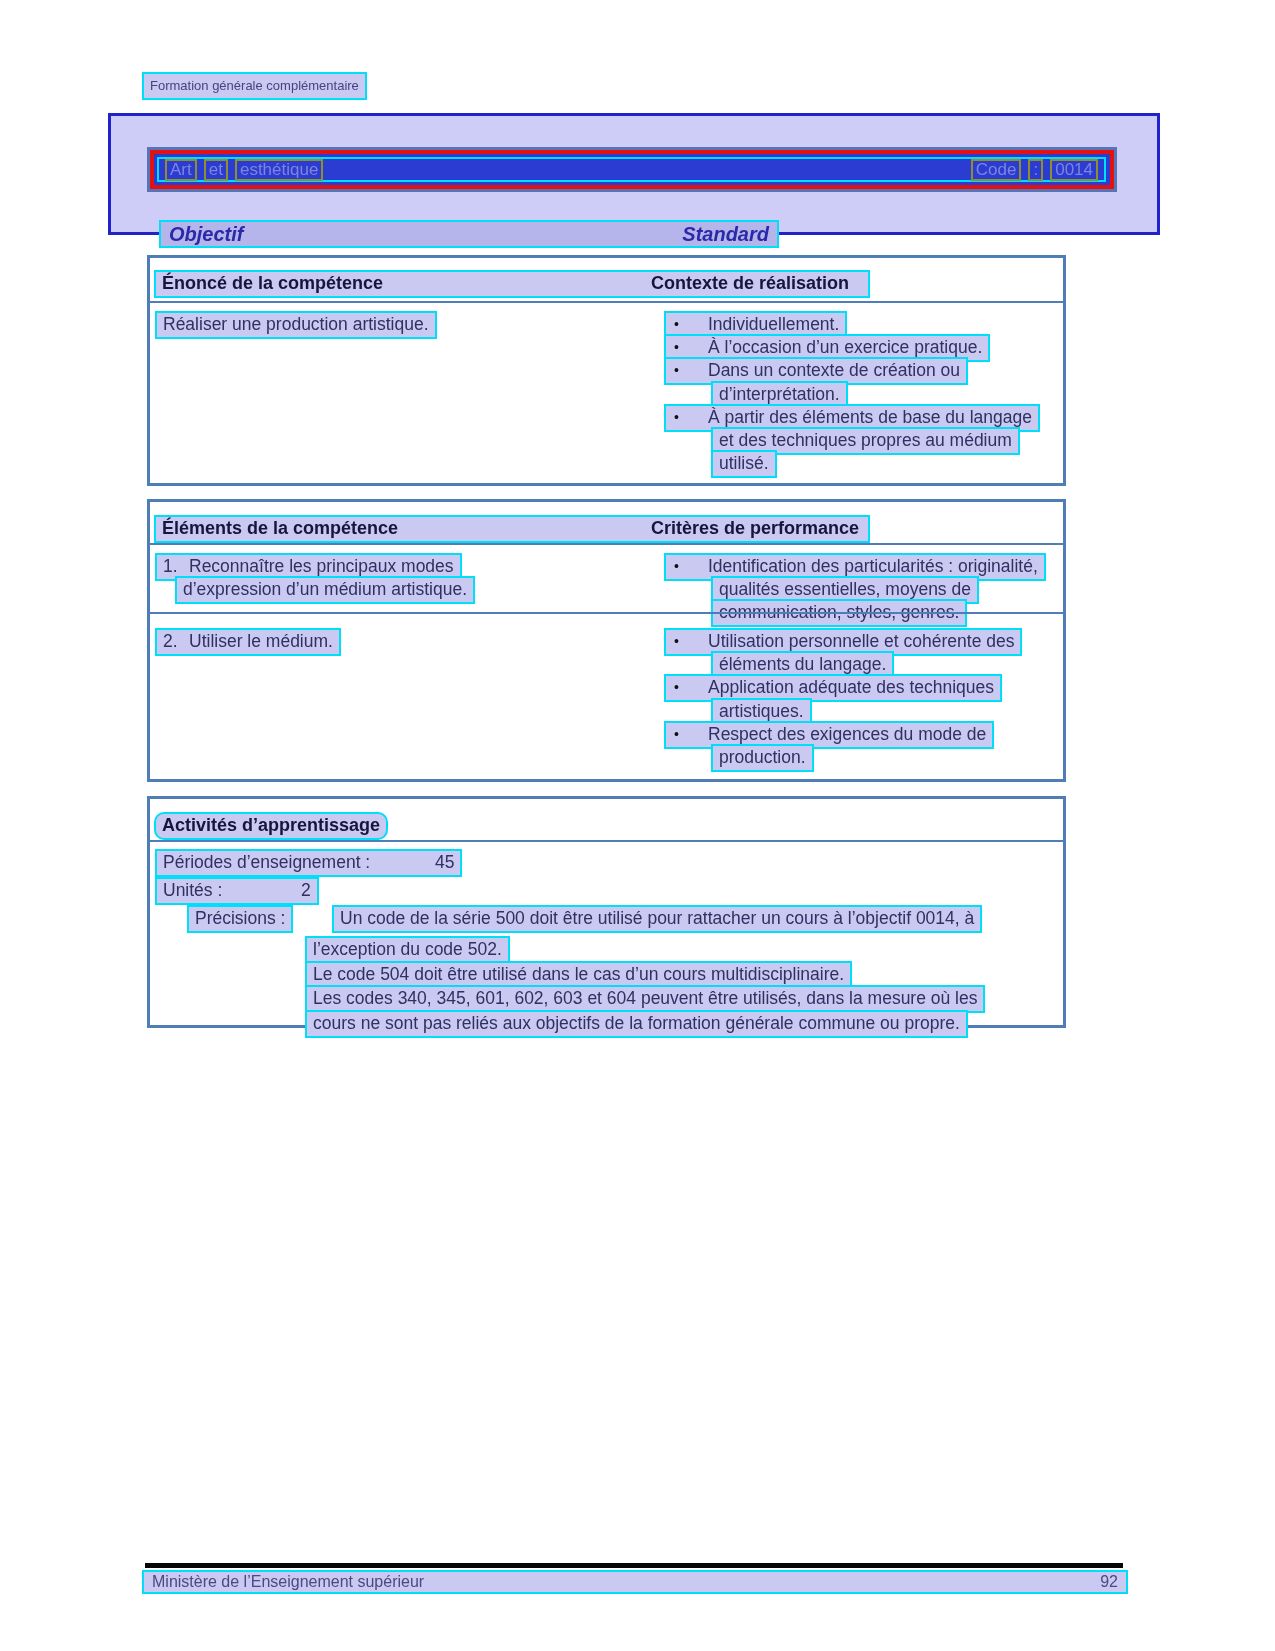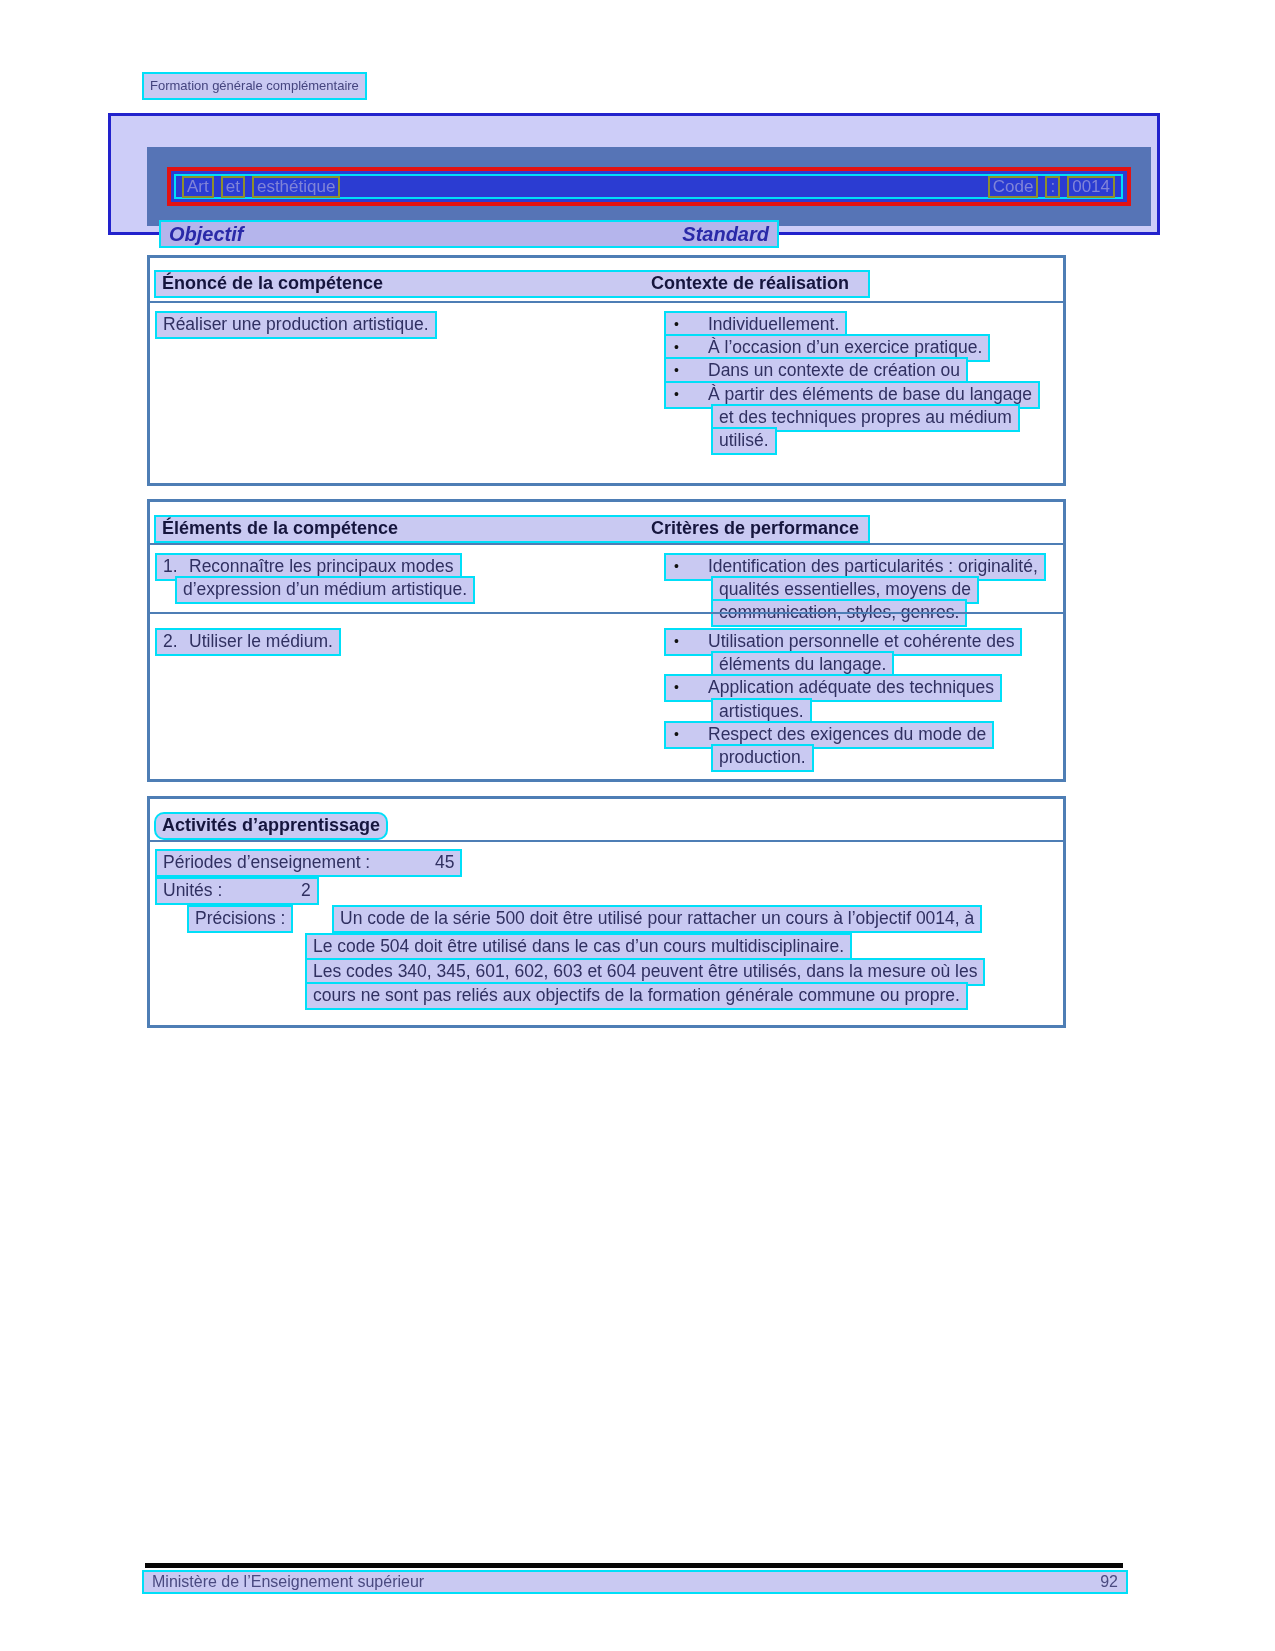--- a/index.html
+++ b/index.html
@@ -31,21 +31,21 @@
   }
   
   #eyebrow{position:absolute;left:142px;top:72px;font-size:13px;color:#44447E;}
   
   #hdr-box{
     position:absolute;left:108px;top:113px;width:1046px;height:116px;
     background:#CDCDF8;border:3px solid #2222CC;
   }
   #hdr-bar{
     position:absolute;left:36px;top:31px;width:964px;height:39px;
-    background:#5674B6;padding:20px;
+    background:#5674B6;padding:3px;
   }
   #hdr-red{
     height:31px;border:4px solid #E31212;background:#2B3CD2;position:relative;
   }
   #hdr-strip{
     position:absolute;left:3px;right:4px;top:3px;bottom:3px;
     border:2px solid #00DFF8;
     display:flex;align-items:center;justify-content:space-between;
     padding:0 6px;
   }
@@ -128,20 +128,21 @@
     <div class="sec-sep" style="top:43px;"></div>
 
     <div class="col-left" style="top:53px;">
       <div class="line"><span class="hl doc-text">Réaliser une production artistique.</span></div>
     </div>
 
     <div class="col-right" style="top:53px;">
       <div class="line"><span class="hl doc-text blt-line"><span class="bullet">•</span><span>Individuellement.</span></span></div>
       <div class="line"><span class="hl doc-text blt-line"><span class="bullet">•</span><span>À l’occasion d’un exercice pratique.</span></span></div>
       <div class="line"><span class="hl doc-text blt-line"><span class="bullet">•</span><span>Dans un contexte de création ou</span></span></div>
+      <div class="line"><span class="hl doc-text cont">d’interprétation.</span></div>
       <div class="line"><span class="hl doc-text blt-line"><span class="bullet">•</span><span>À partir des éléments de base du langage</span></span></div>
       <div class="line"><span class="hl doc-text cont">et des techniques propres au médium</span></div>
       <div class="line"><span class="hl doc-text cont">utilisé.</span></div>
     </div>
   </div>
 
   <div class="sec" style="top:499px;height:277px;">
     <span class="hl hdr-row-hl" style="top:13px;width:700px;">
       <span class="bold hdr-left">Éléments de la compétence</span><span class="bold">Critères de performance</span>
     </span>
@@ -181,20 +182,21 @@
     <div class="act-row" style="top:50px;">
       <span class="hl doc-text"><span class="lbl-fixed-p">Périodes d’enseignement :</span><span>45</span></span>
     </div>
 
     <div class="act-row" style="top:78px;text-decoration:underline;">
       <span class="hl doc-text"><span class="lbl-fixed-u">Unités :</span><span>2</span></span>
     </div>
 
     <div class="act-row" style="top:106px;">
       <span class="prec-label-wrap"><span class="hl doc-text">Précisions :</span></span><span class="hl doc-text">Un code de la série 500 doit être utilisé pour rattacher un cours à l’objectif 0014, à</span>
+      <div class="prec-line" style="margin-top:3px;"><span class="hl doc-text prec-indent">l’exception du code 502.</span></div>
       <div class="prec-line"><span class="hl doc-text prec-indent">Le code 504 doit être utilisé dans le cas d’un cours multidisciplinaire.</span></div>
       <div class="prec-line"><span class="hl doc-text prec-indent">Les codes 340, 345, 601, 602, 603 et 604 peuvent être utilisés, dans la mesure où les</span></div>
       <div class="prec-line"><span class="hl doc-text prec-indent">cours ne sont pas reliés aux objectifs de la formation générale commune ou propre.</span></div>
     </div>
   </div>
 
   <div id="footer-rule"></div>
   <div id="footer-bar">
     <span>Ministère de l’Enseignement supérieur</span>
     <span>92</span>

